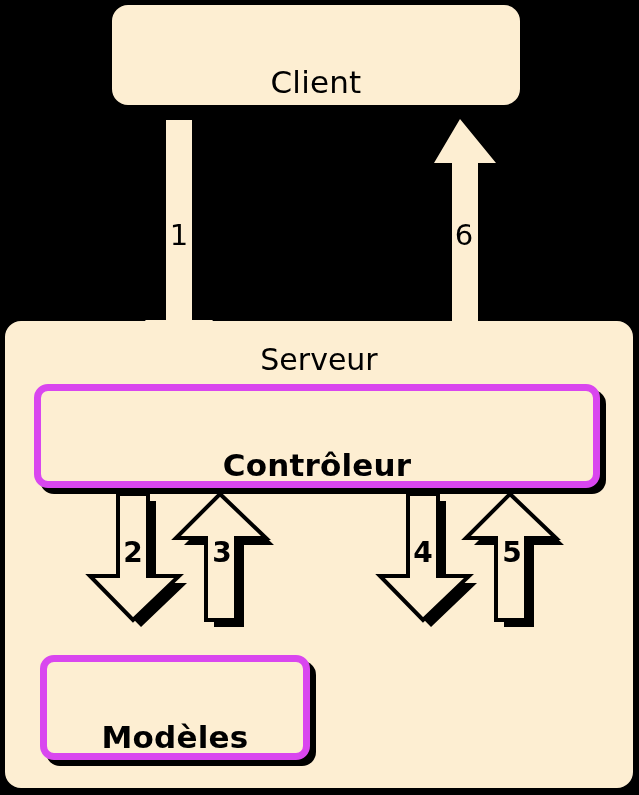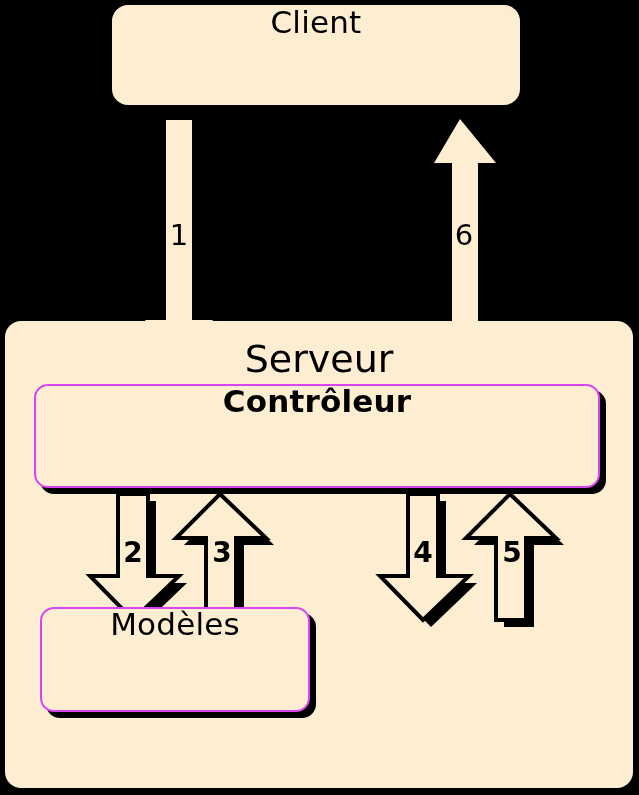--- a/index.html
+++ b/index.html
@@ -14,24 +14,24 @@
     background: #000000;
     overflow: hidden;
     font-family: "DejaVu Sans", "Liberation Sans", sans-serif;
   }
 
   
   .box {
     position: absolute;
     box-sizing: border-box;
     background: #fdeed2;
-    border: 2px solid #d946ef;
+    border: 7px solid #d946ef;
     border-radius: 14px;
     display: flex;
-    align-items: flex-start;
+    align-items: flex-end;
     justify-content: center;
   }
   .box .label {
     color: #000000;
     font-size: 31px;
     line-height: 1;
     letter-spacing: 0.2px;
     white-space: nowrap;
   }
 
@@ -56,40 +56,41 @@
     border-radius: 16px;
     display: block;
   }
   #serveur-label {
     position: absolute;
     left: 0;
     right: 0;
     top: 17px;
     text-align: center;
     color: #000000;
-    font-size: 38px;
+    font-size: 30px;
     line-height: 1;
   }
 
   
   .inner {
     box-shadow: 6px 6px 0 0 #000000;
   }
   #controleur-box {
     left: 34px;
     top: 384px;
     width: 566px;
     height: 104px;
     font-weight: bold;
   }
   #modeles-box {
     left: 40px;
-    top: 607px;
+    top: 655px;
     width: 270px;
     height: 105px;
+    font-weight: bold;
   }
   #vues-box {
     left: 330px;
     top: 625px;
     width: 268px;
     height: 105px;
   }
 
   
   .arrow {

